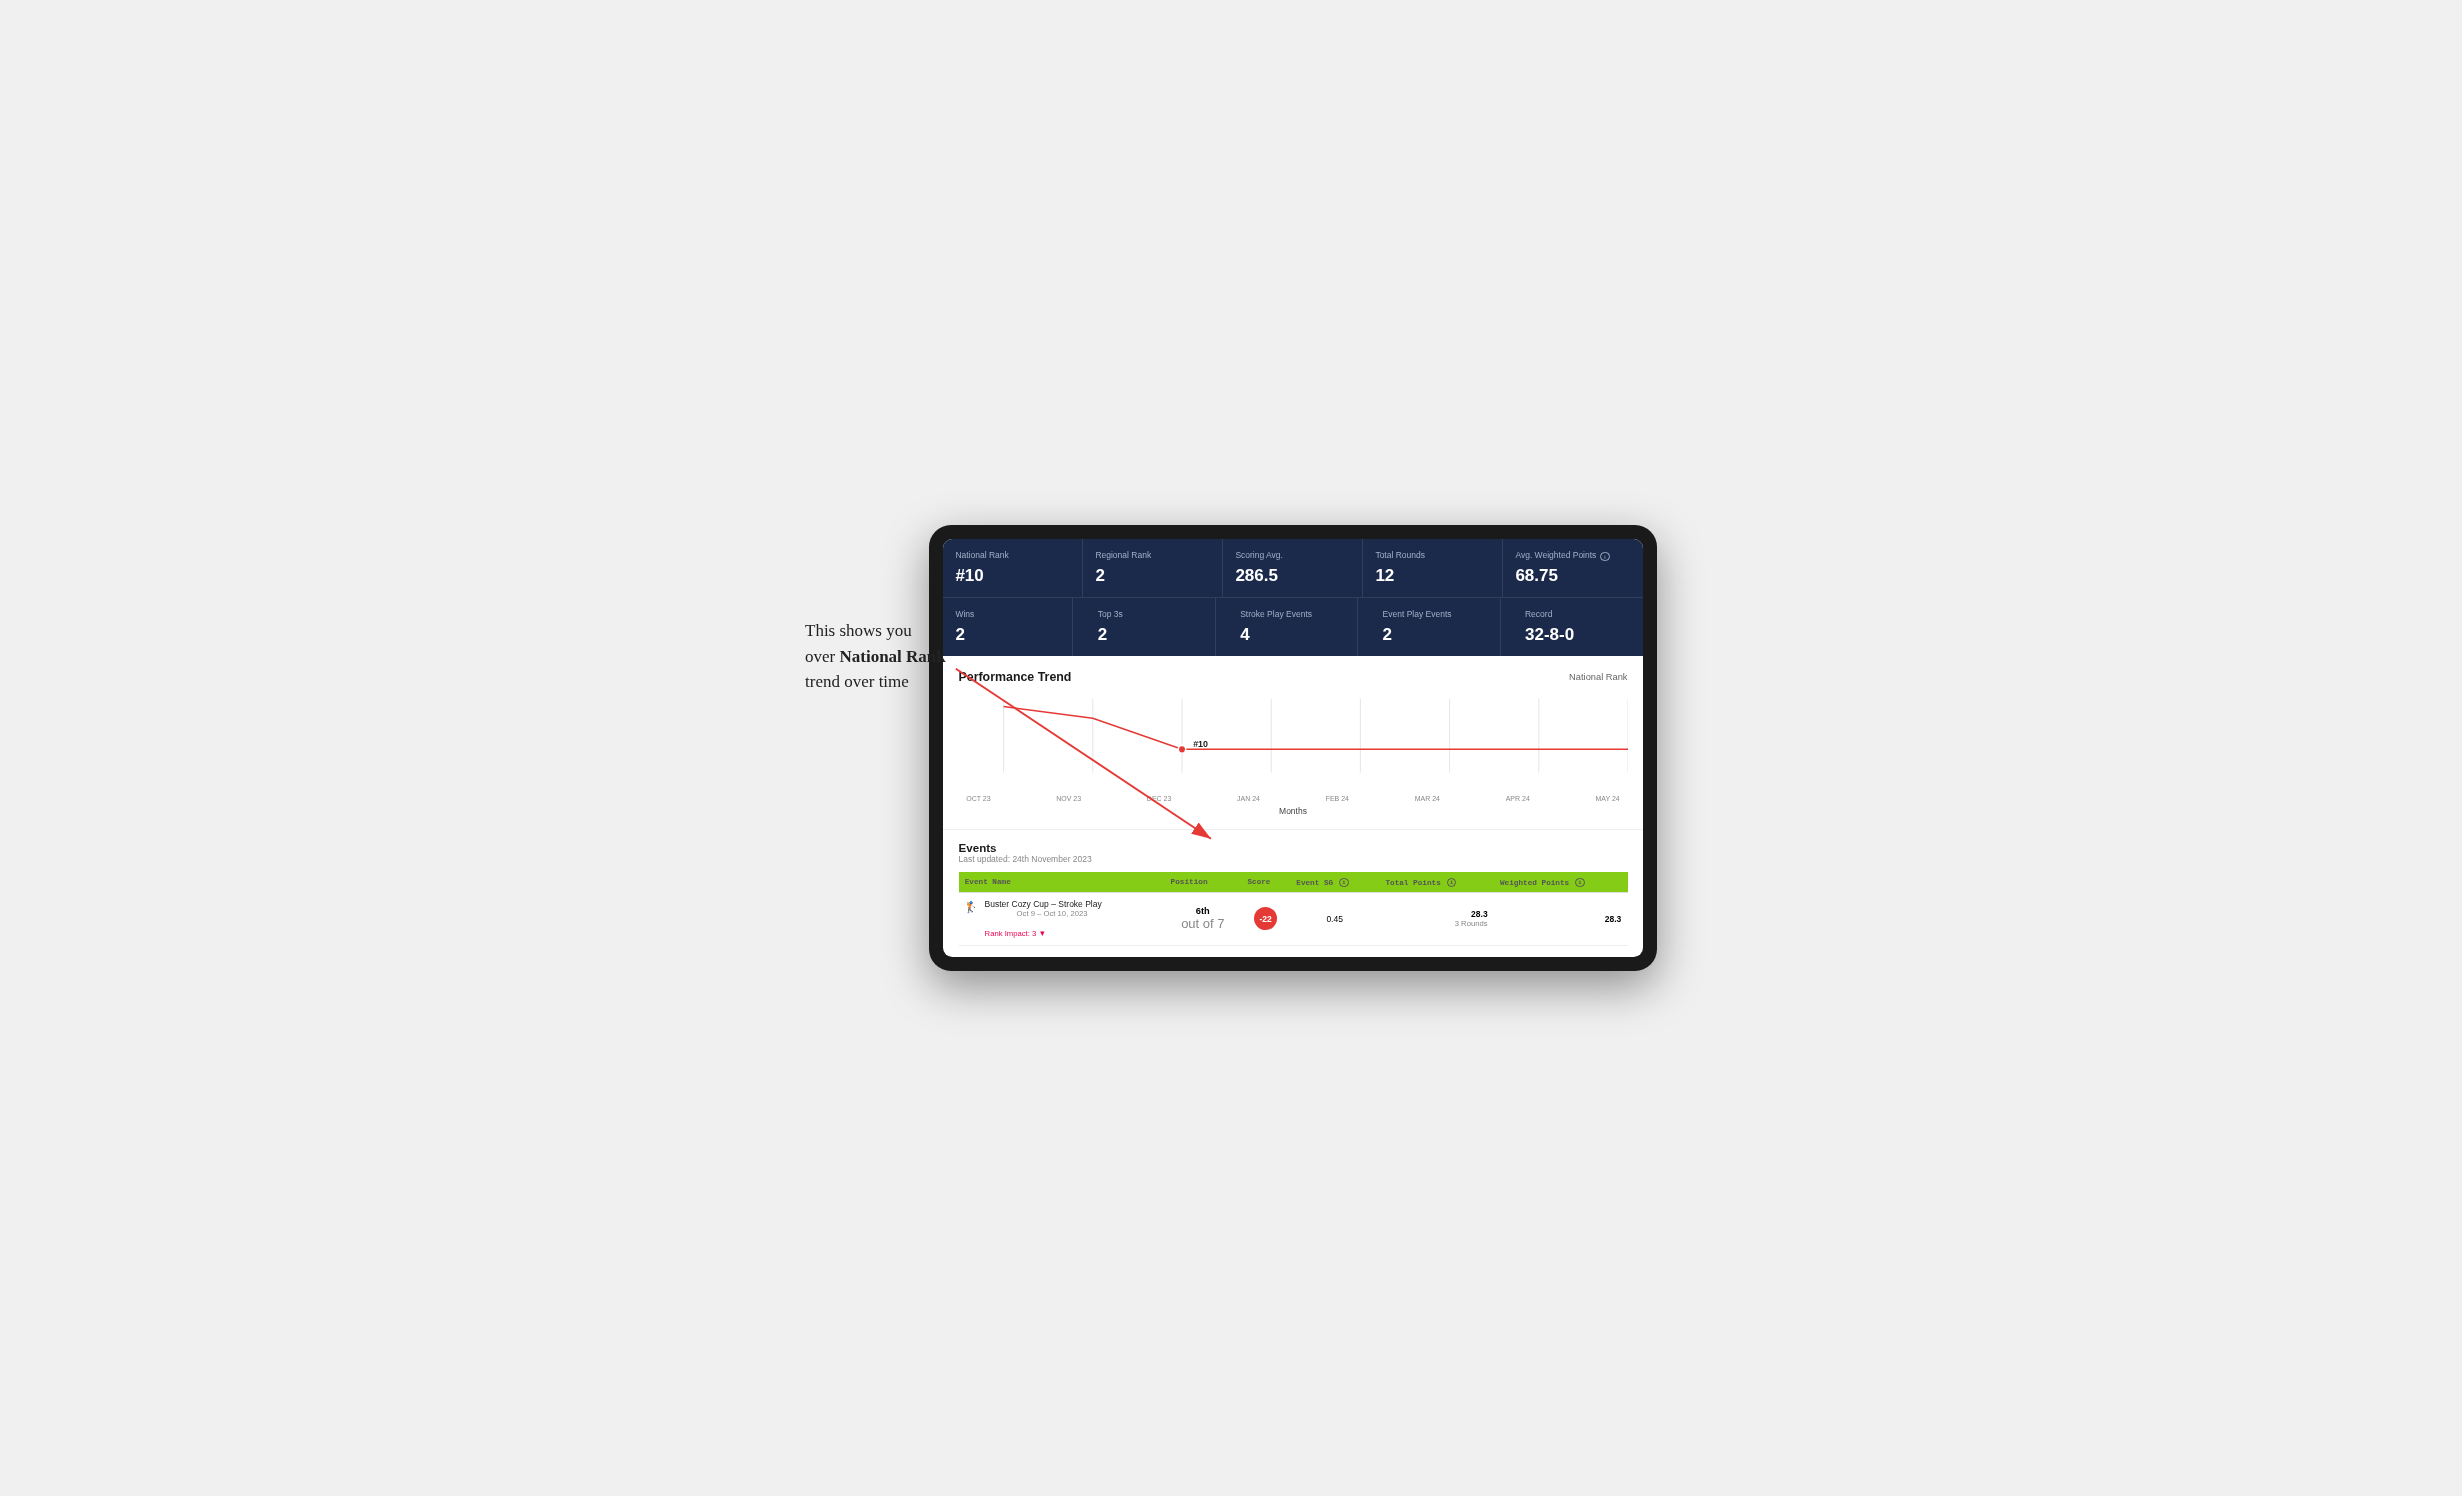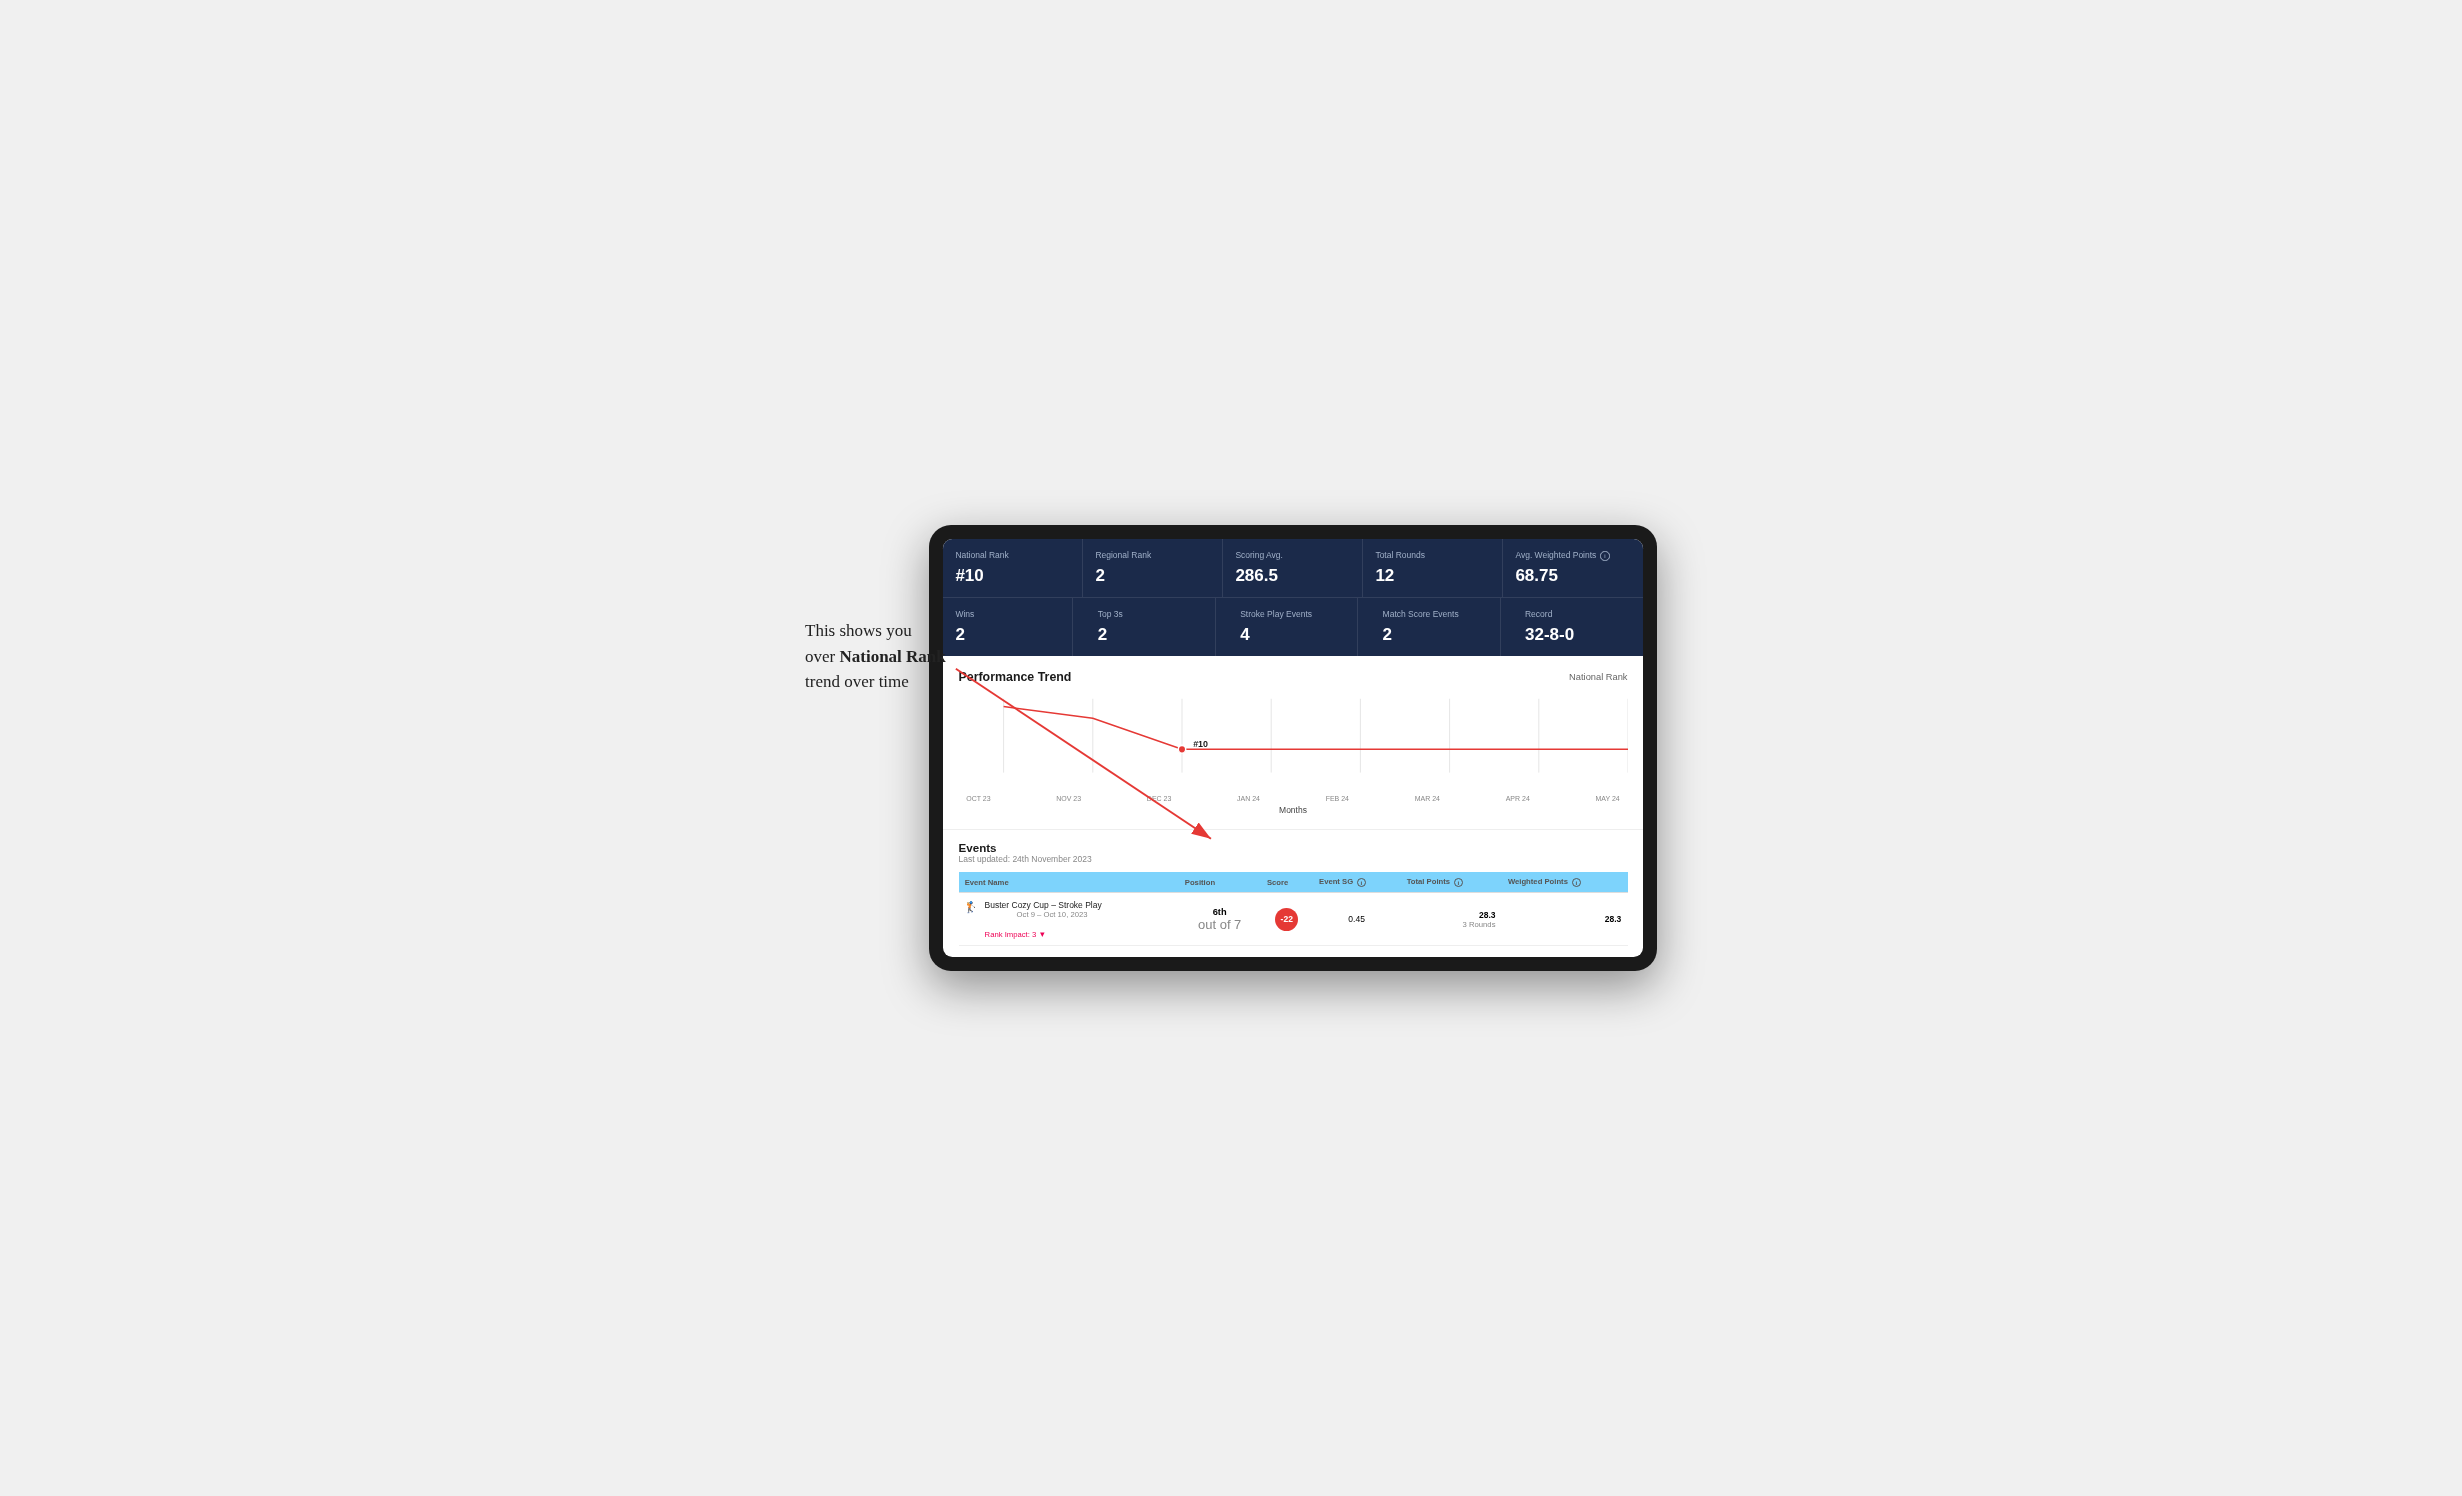--- a/index.html
+++ b/index.html
@@ -162,21 +162,22 @@
       margin-bottom: 7.7px;
     }
 
     .events-table {
       width: 100%;
       border-collapse: collapse;
       font-size: 8.5px;
     }
 
     .events-table thead tr {
-      background: #7dd3fc;
+      background: #84cc16;
+      font-family: Liberation Mono, monospace;
     }
 
     .events-table th {
       padding: 5.4px 6.2px;
       text-align: left;
       color: #555;
       font-weight: 600;
       font-size: 7.7px;
       border-bottom: 0.8px solid #ddd;
     }
@@ -298,21 +299,21 @@
         </div>
         <div class="stat-cell">
           <div class="stat-label">Top 3s</div>
           <div class="stat-value">2</div>
         </div>
         <div class="stat-cell">
           <div class="stat-label">Stroke Play Events</div>
           <div class="stat-value">4</div>
         </div>
         <div class="stat-cell">
-          <div class="stat-label">Match Score Events</div>
+          <div class="stat-label">Event Play Events</div>
           <div class="stat-value">2</div>
         </div>
         <div class="stat-cell">
           <div class="stat-label">Record</div>
           <div class="stat-value">32-8-0</div>
         </div>
       </div>
 
       <div class="performance-section">
         <div class="performance-header">

